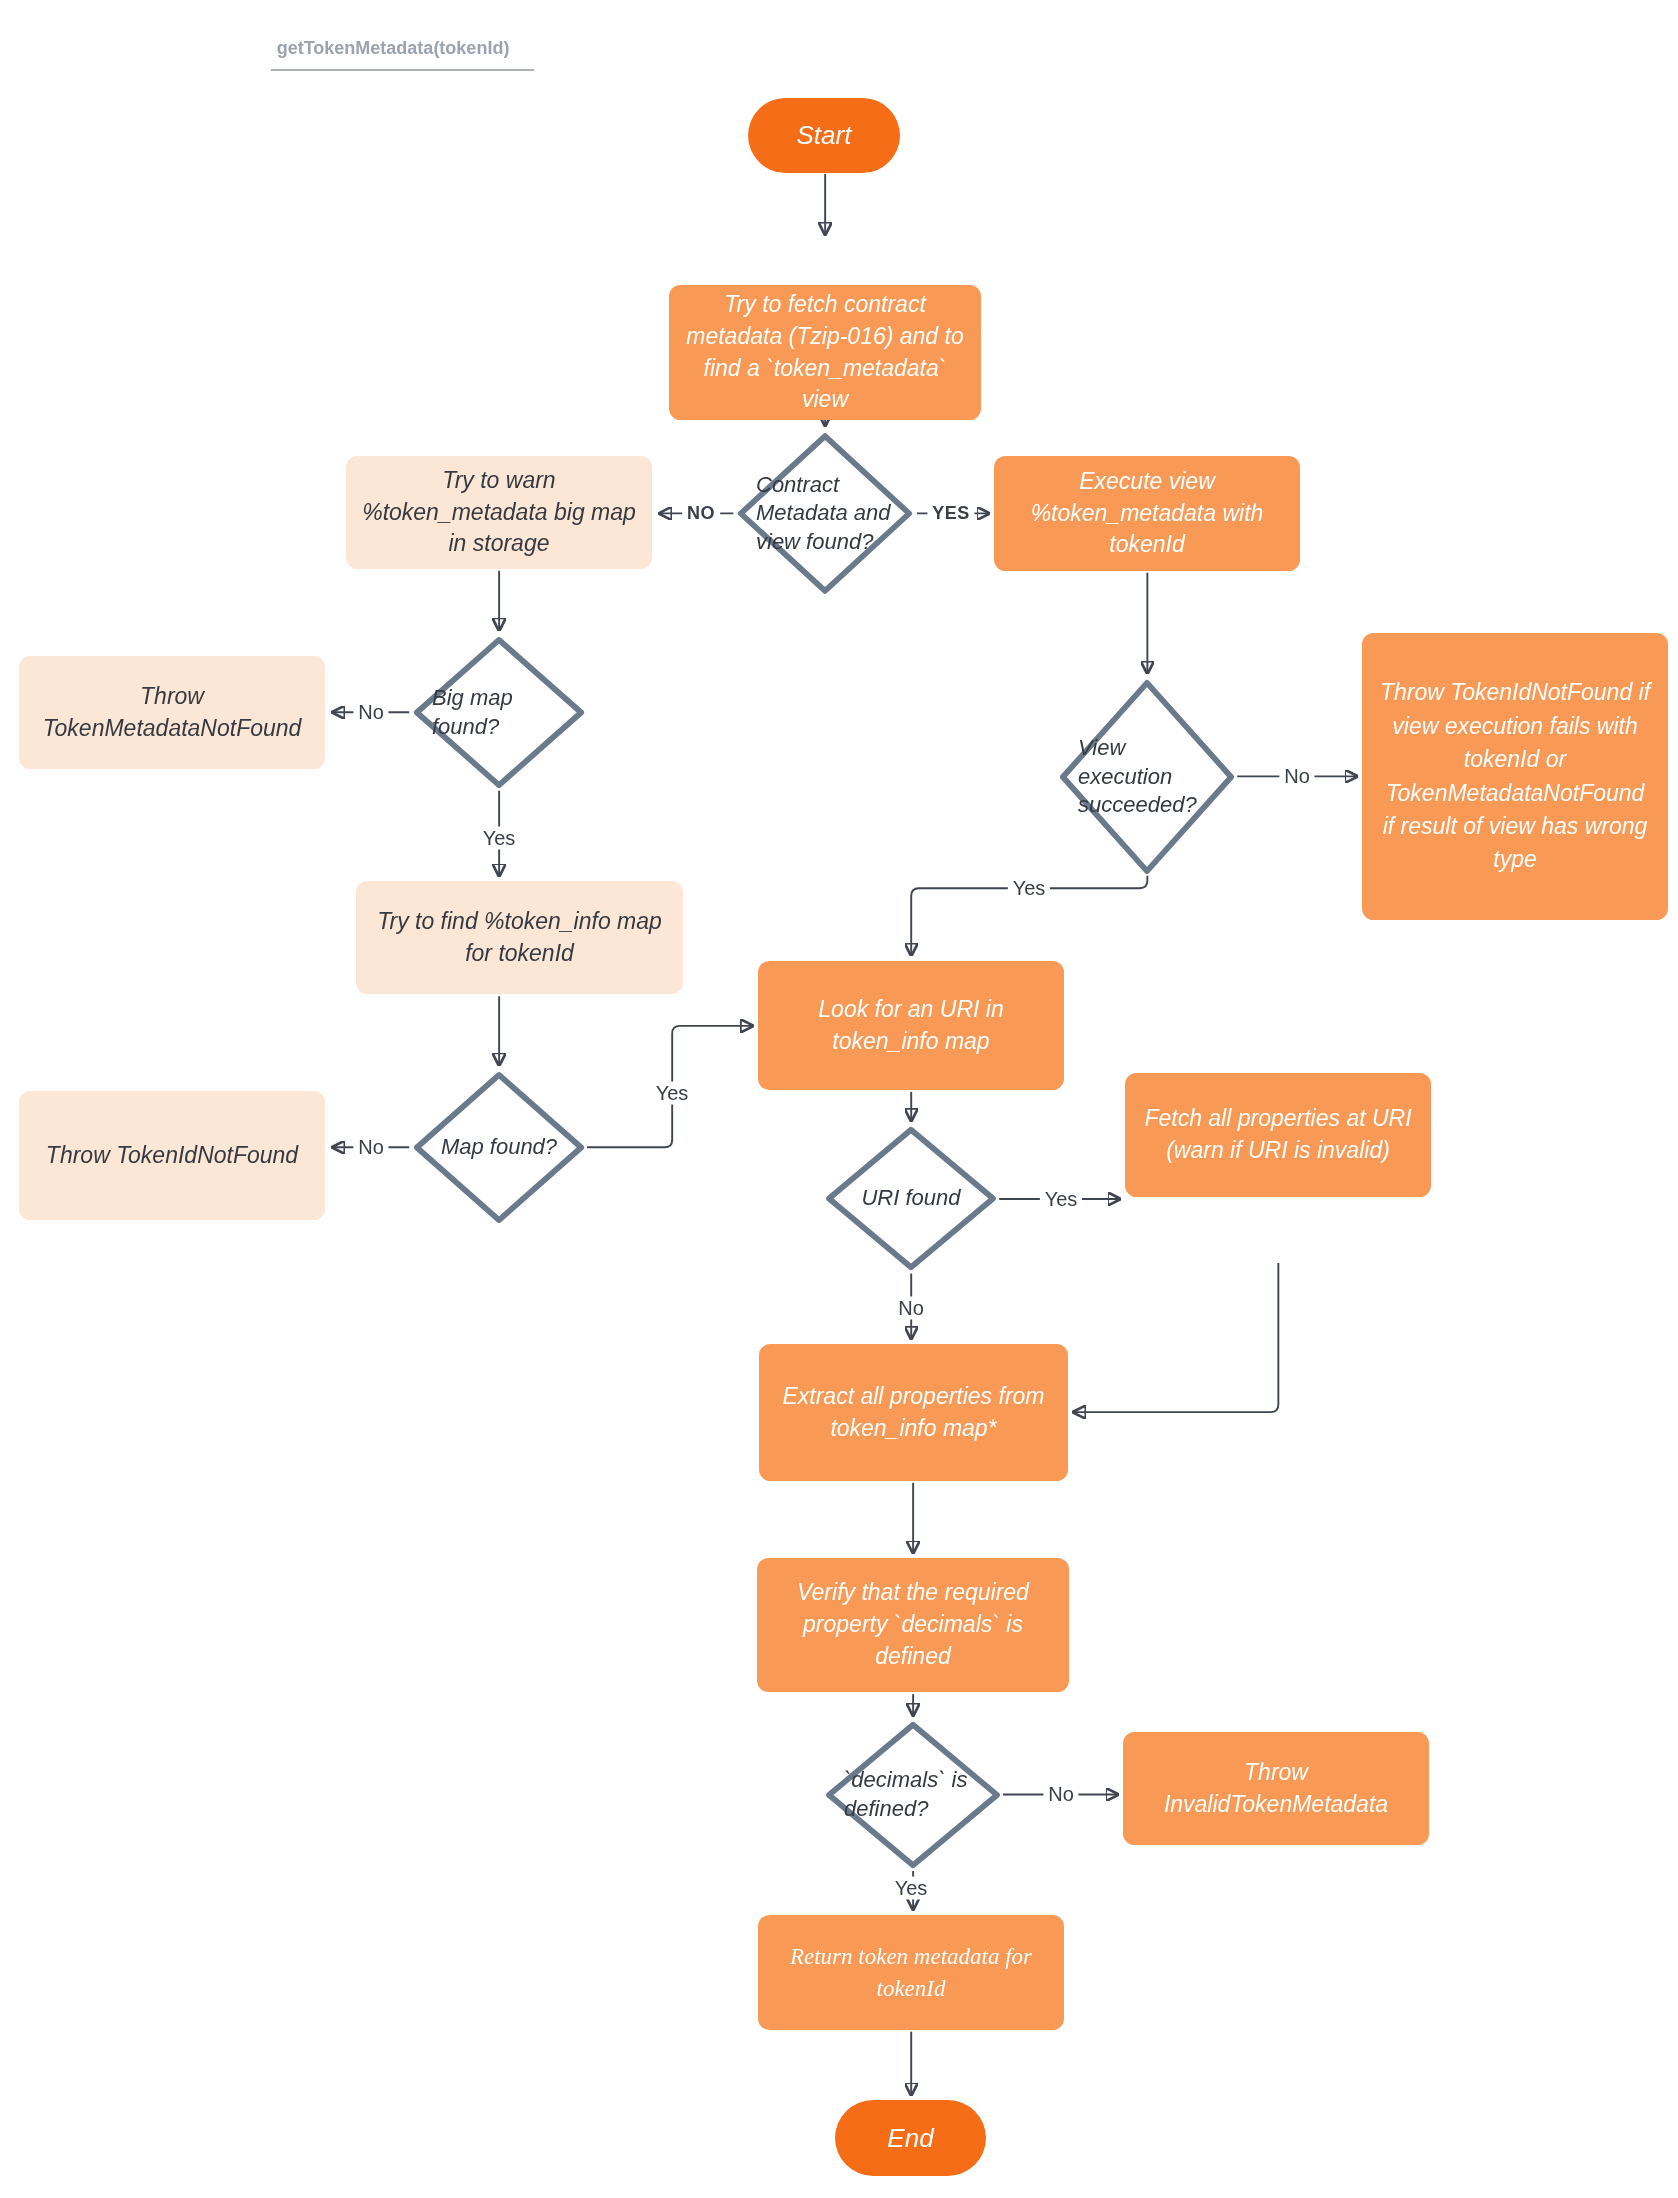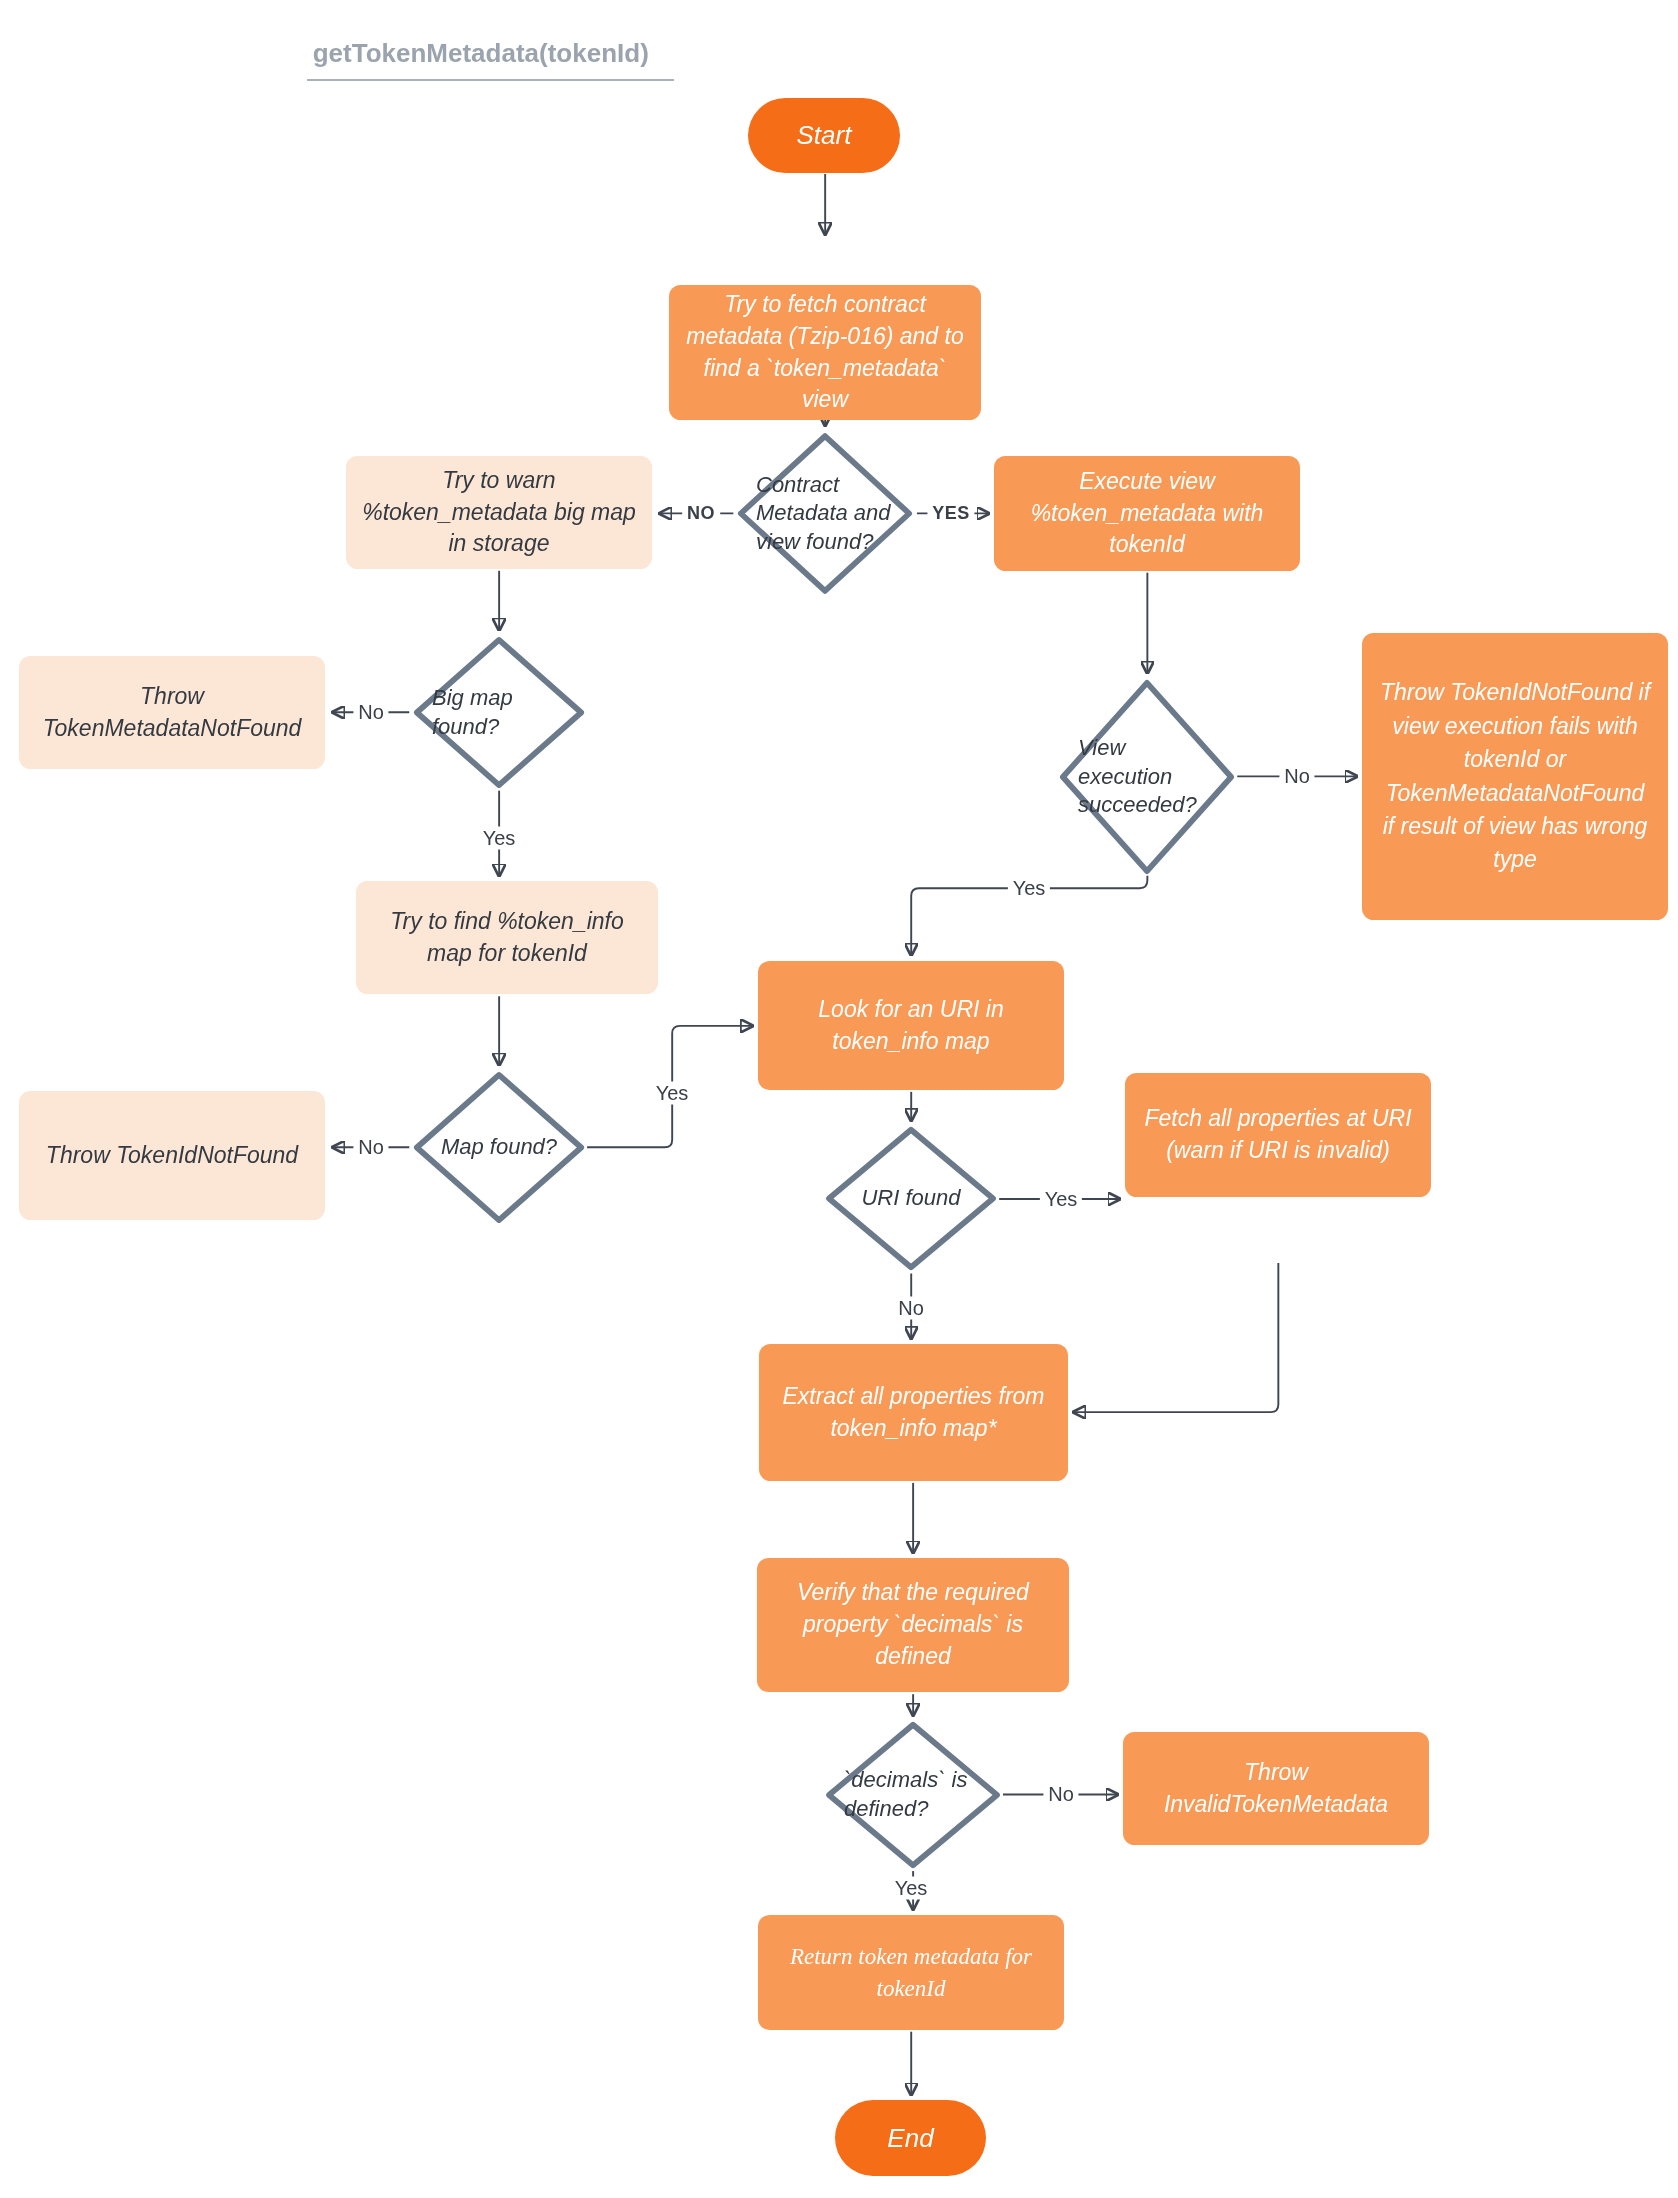--- a/index.html
+++ b/index.html
@@ -25,37 +25,37 @@
   .process{background:var(--process);color:#ffffff;border-radius:11.5px;
            font-size:23px;line-height:1.38;padding:9.6px 15.3px;}
   .light{background:var(--light);color:var(--dark-text);border-radius:11.5px;
          font-size:23px;line-height:1.38;padding:9.6px 15.3px;}
   .decision{background:transparent;padding:0;}
   .decision svg{position:absolute;inset:0;width:100%;height:100%;}
   .decision .dlabel{position:absolute;inset:0;display:flex;align-items:center;
         justify-content:center;text-align:left;color:var(--dark-text);
         font-size:22px;line-height:1.3;padding:0 19px;}
 
-  .title{position:absolute;left:271px;top:38px;font-size:26px;font-weight:bold;
+  .title{position:absolute;left:271px;top:38px;font-size:18px;font-weight:bold;
          color:var(--title-gray);border-bottom:2.9px solid #abb1bb;
-         padding:0 25px 9.6px 5.7px;font-style:normal;margin-left:36px;}
+         padding:0 25px 9.6px 5.7px;font-style:normal;}
 
   .elabel{position:absolute;transform:translate(-50%,-50%);background:#ffffff;
           padding:0 4.8px;font-size:20px;color:#3a4049;white-space:nowrap;}
   .elabel.caps{font-weight:bold;font-size:18px;letter-spacing:0.5px;}
 
   
   #n-start{left:748px;top:98px;width:152px;height:75px;}
   #n-fetch-contract{left:669px;top:241px;width:312px;height:135px;margin-top:44px;}
   #d-contract{left:737px;top:432px;width:176px;height:163px;}
   #n-find-bigmap{left:346px;top:456px;width:306px;height:113px;}
   #n-execute-view{left:994px;top:456px;width:306px;height:115px;}
   #d-bigmap{left:413px;top:636px;width:172px;height:153px;}
   #n-throw-tmnf{left:19px;top:656px;width:306px;height:113px;}
-  #n-find-info{left:356px;top:881px;width:302px;height:113px;}
+  #n-find-info{left:356px;top:881px;width:327px;height:113px;}
   #d-map{left:413px;top:1071px;width:172px;height:153px;}
   #n-throw-tinf{left:19px;top:1091px;width:306px;height:129px;}
   #d-view{left:1059px;top:679px;width:176px;height:196px;}
   #n-throw-view{left:1362px;top:633px;width:306px;height:287px;line-height:1.45;}
   #n-look-uri{left:758px;top:961px;width:306px;height:129px;}
   #d-uri{left:825px;top:1126px;width:172px;height:145px;}
   #n-fetch-props{left:1125px;top:1073px;width:306px;height:124px;}
   #n-extract{left:759px;top:1344px;width:309px;height:137px;}
   #n-verify{left:757px;top:1558px;width:312px;height:134px;}
   #d-decimals{left:825px;top:1721px;width:176px;height:148px;}

